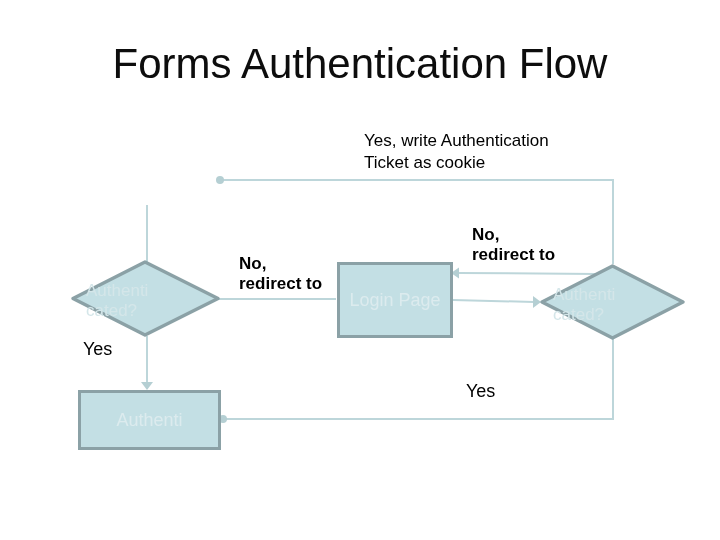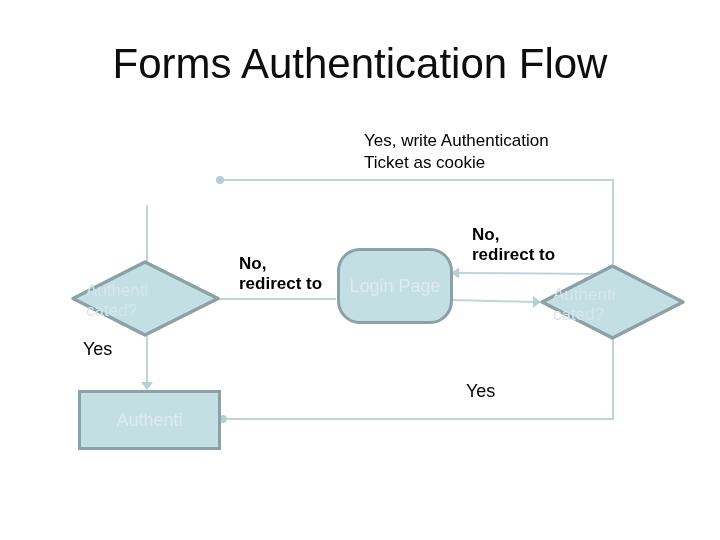--- a/index.html
+++ b/index.html
@@ -13,21 +13,21 @@
     font-size:42px; color:#0d0d0d; white-space:nowrap;
   }
   svg.wires { position:absolute; left:0; top:0; width:720px; height:540px; }
   .node {
     position:absolute; box-sizing:border-box;
     background:#c3dfe4; border:3px solid #8ba1a6;
     display:flex; align-items:center; justify-content:center;
     color:#dcebee; font-size:18px;
   }
   #node-user    { left:78px;  top:155px; width:140px; height:51px; }
-  #node-login   { left:337px; top:248px; width:116px; height:76px;border-radius:23px; }
+  #node-login   { left:337px; top:262px; width:116px; height:76px; }
   #node-website { left:78px;  top:390px; width:143px; height:60px; }
   .diamond-label {
     position:absolute; color:#d4e6e9; font-size:17px; line-height:20px;
     text-align:left; white-space:pre-line; width:120px;
   }
   #diamond-label-left  { left:86px;  top:281px; }
   #diamond-label-right { left:553px; top:285px; }
   .flow-label {
     position:absolute; color:#000000; font-size:17px; line-height:20px;
     white-space:pre-line;

